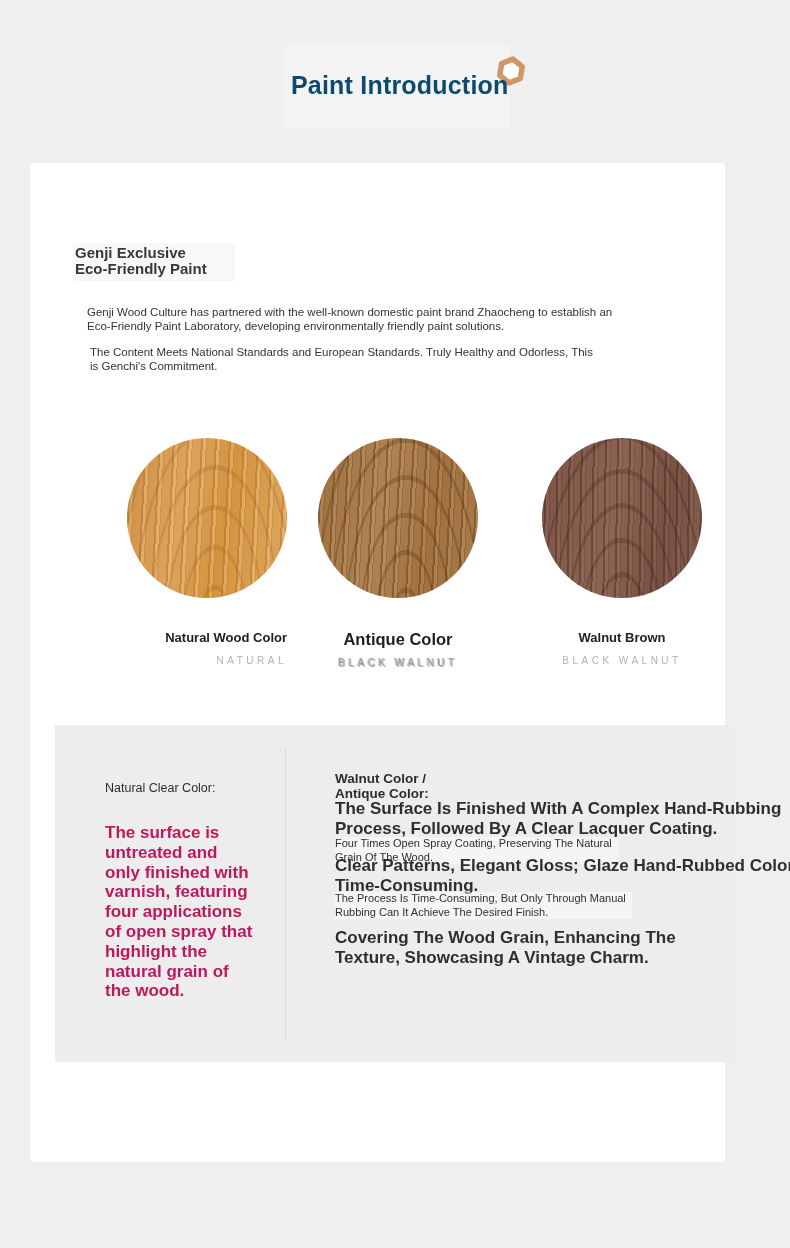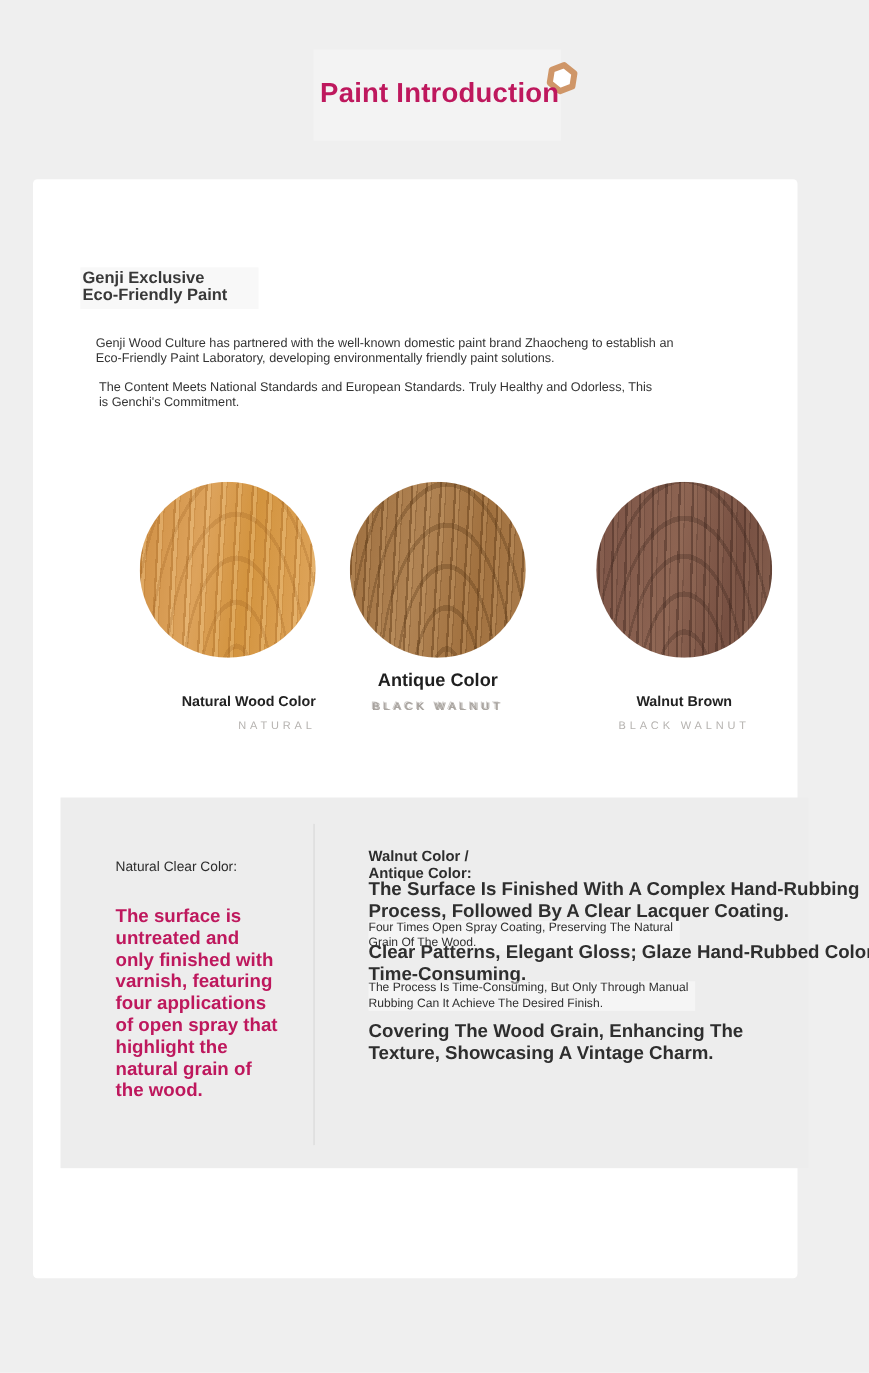--- a/index.html
+++ b/index.html
@@ -14,21 +14,21 @@
   }
   .preline { white-space:pre-line; }
 
   
   .title-backdrop {
     position:absolute; left:285px; top:45px; width:225px; height:83px;
     background:#f3f3f3;
   }
   .page-title {
     position:absolute; left:291px; top:71px;
-    font-size:25px; font-weight:700; color:#be185d;
+    font-size:25px; font-weight:700; color:#0c4a6e;
     letter-spacing:0.2px; z-index:3;
   }
   .hex-icon {
     position:absolute; left:494px; top:54px; width:34px; height:36px; z-index:2;
   }
 
   
   .card {
     position:absolute; left:30px; top:163px; width:695px; height:999px;
     background:#ffffff; border-radius:4px;
@@ -84,21 +84,21 @@
         rgba(170,130,110,0) 0 3px, rgba(58,34,26,0.40) 3px 5px,
         rgba(160,122,100,0.20) 5px 8px, rgba(58,34,26,0.22) 8px 9px,
         rgba(170,130,110,0) 9px 12px),
       linear-gradient(100deg,#7b5346 0%,#8d6452 45%,#775042 75%,#86604f 100%);
   }
 
   .swatch-label {
     margin-top:32px; font-size:13px; font-weight:700; color:#222;
     text-align:center;
   }
-  .swatch-col.c2 .swatch-label { font-size:16.5px; margin-top:12px; color:#1f1f1f; }
+  .swatch-col.c2 .swatch-label { font-size:16.5px; margin-top:32px; color:#1f1f1f; }
   .swatch-subtitle {
     margin-top:10px; font-size:10px; letter-spacing:3.5px; color:#b5b2af;
     text-align:center; white-space:nowrap;
   }
   .swatch-col.c2 .swatch-subtitle {
     margin-top:8px; color:#a39e9a;
     text-shadow:1px 0.5px 0 rgba(150,144,138,0.75), -1px -0.5px 0 rgba(150,144,138,0.45);
   }
 
   

